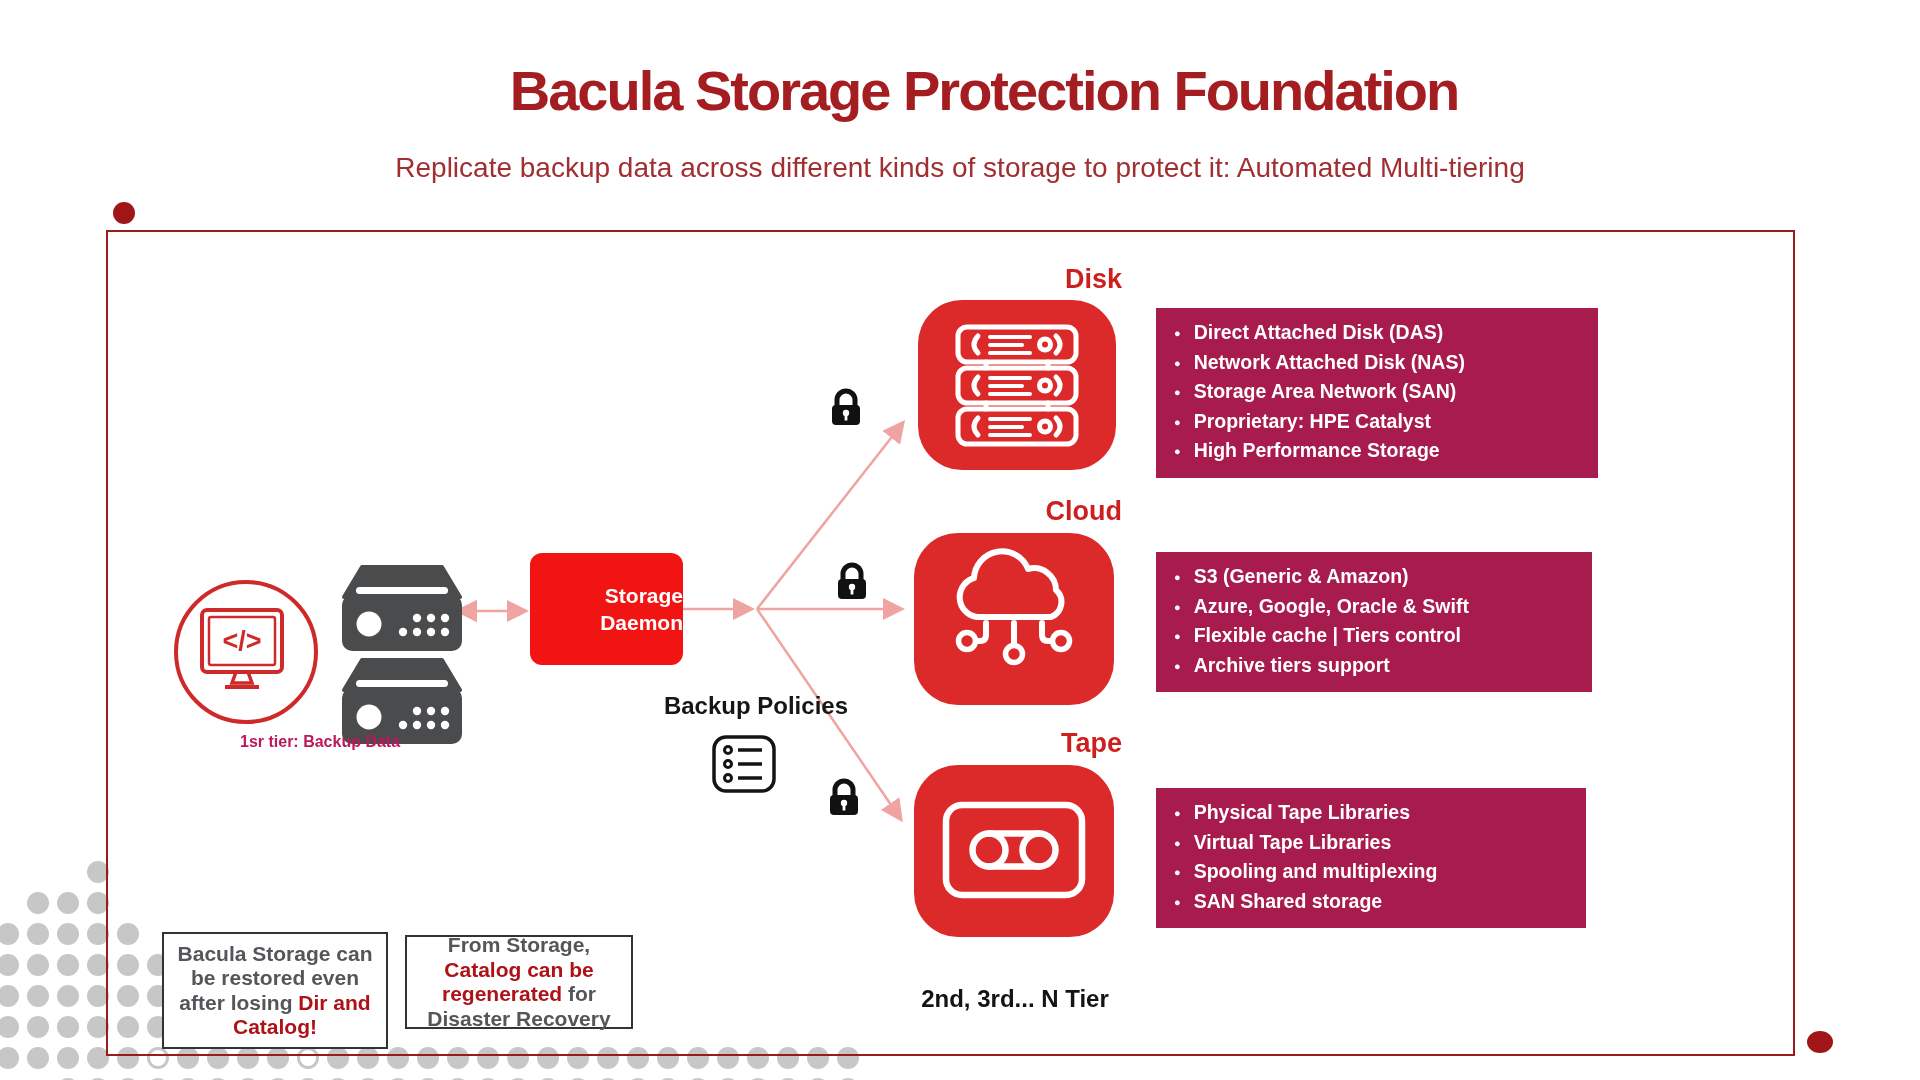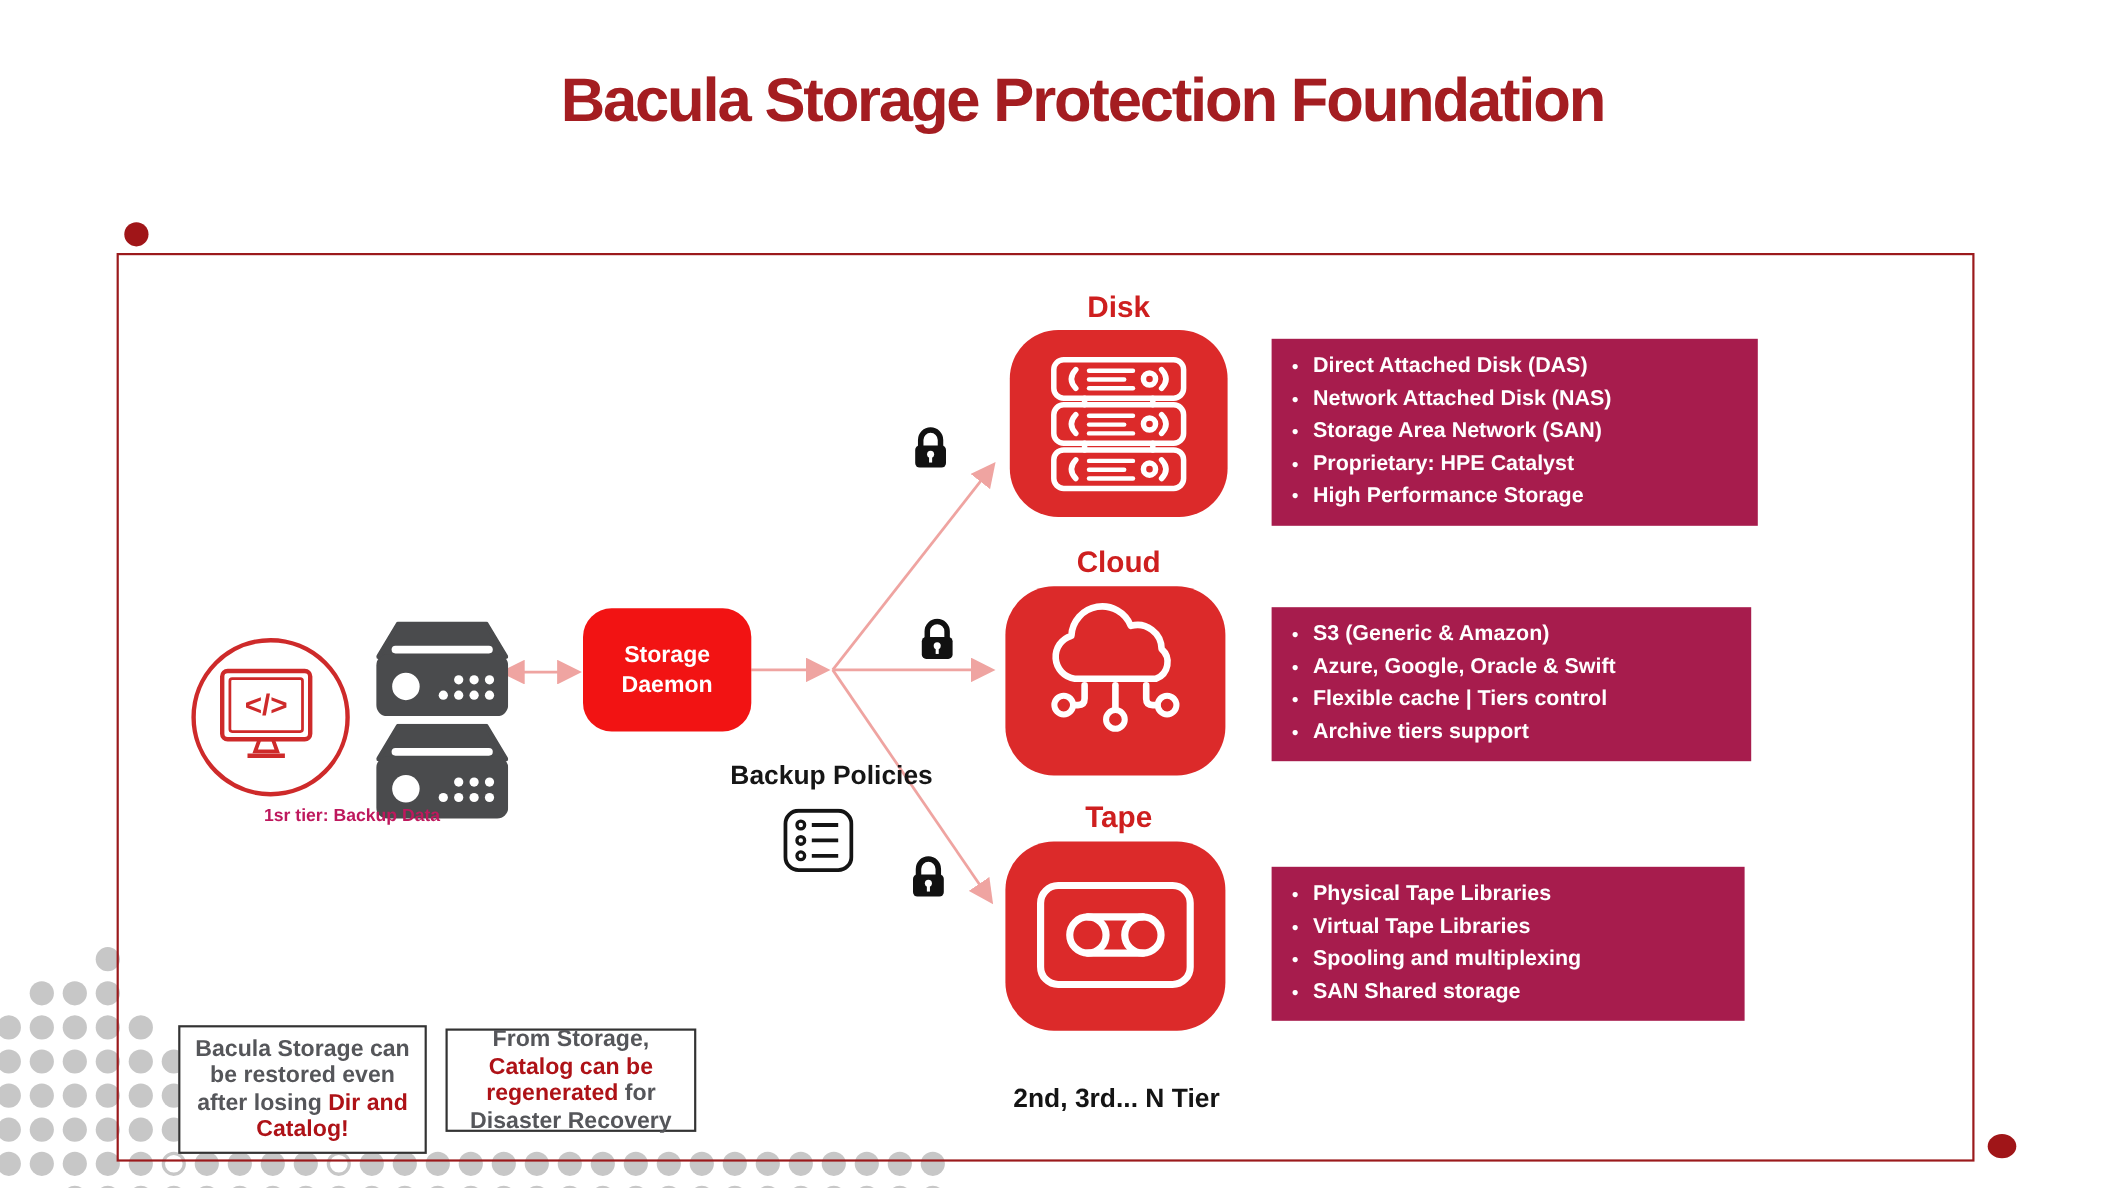--- a/index.html
+++ b/index.html
@@ -31,39 +31,39 @@
   .client-circle{left:174px;top:580px;width:136px;height:136px;border:4px solid #CE2A2A;
                  border-radius:50%;z-index:3;background:#fff;}
   .server{z-index:3;}
   #server-1{left:342px;top:565px;}
   #server-2{left:342px;top:658px;}
   .first-tier-label{left:240px;top:733px;width:320px;
                     font-size:16px;font-weight:700;color:#be185d;z-index:3;}
 
   
   .daemon{left:530px;top:553px;width:153px;height:112px;background:#F21313;
-          border-radius:26px;color:#ffffff;font-size:21px;font-weight:700;
-          text-align:center;line-height:27px;padding-top:29px;box-sizing:border-box;z-index:3;}
+          border-radius:12px;color:#ffffff;font-size:21px;font-weight:700;
+          text-align:right;line-height:27px;padding-top:29px;box-sizing:border-box;z-index:3;}
 
   
   .copy-label{left:595px;top:455px;width:265px;text-align:center;
               font-size:24px;font-weight:700;line-height:27px;color:#161616;z-index:3;}
   .policies-label{left:618px;top:692px;width:230px;text-align:right;
                   font-size:24px;font-weight:700;color:#161616;z-index:3;}
   .policies-icon{left:712px;top:735px;z-index:3;}
 
   
   #connectors{left:0;top:0;width:1920px;height:1080px;z-index:2;pointer-events:none;}
   .lock{z-index:4;}
   #lock-disk{left:829px;top:388px;}
   #lock-cloud{left:835px;top:562px;}
   #lock-tape{left:827px;top:778px;}
 
   
-  .tier-label{width:210px;text-align:center;font-size:27px;font-weight:700;color:#CE1F1F;z-index:3;}
+  .tier-label{width:210px;text-align:right;font-size:27px;font-weight:700;color:#CE1F1F;z-index:3;}
   #label-disk{left:912px;top:264px;}
   #label-cloud{left:912px;top:496px;}
   #label-tape{left:912px;top:728px;}
   .tier-icon{background:#DC2A2A;border-radius:44px;z-index:3;}
   #icon-disk{left:918px;top:300px;width:198px;height:170px;}
   #icon-cloud{left:914px;top:533px;width:200px;height:172px;}
   #icon-tape{left:914px;top:765px;width:200px;height:172px;}
   .tier-n-label{left:885px;top:942px;width:260px;text-align:center;
                 font-size:24px;font-weight:700;color:#141414;z-index:3;margin-top:43px;}
 
@@ -171,20 +171,21 @@
       <div class="dot" style="left: 657px; top: 1078px;"></div>
       <div class="dot" style="left: 687px; top: 1078px;"></div>
       <div class="dot" style="left: 717px; top: 1078px;"></div>
       <div class="dot" style="left: 747px; top: 1078px;"></div>
       <div class="dot" style="left: 777px; top: 1078px;"></div>
       <div class="dot" style="left: 807px; top: 1078px;"></div>
       <div class="dot" style="left: 837px; top: 1078px;"></div>
     </div>
 
   <div class="abs title">Bacula Storage Protection Foundation</div>
+  <div class="abs subtitle">Replicate backup data across different kinds of storage to protect it: Automated Multi-tiering</div>
 
   <div class="abs frame"></div>
   <div class="abs corner-dot" id="dot-tl"></div>
   <div class="abs corner-dot" id="dot-br"></div>
 
   <svg class="abs" id="connectors" viewBox="0 0 1920 1080">
     <defs>
       <marker id="ah" markerWidth="9" markerHeight="9" refX="7" refY="4.5" orient="auto">
         <polygon points="0,0 9,4.5 0,9" fill="#EFA4A1"></polygon>
       </marker>

